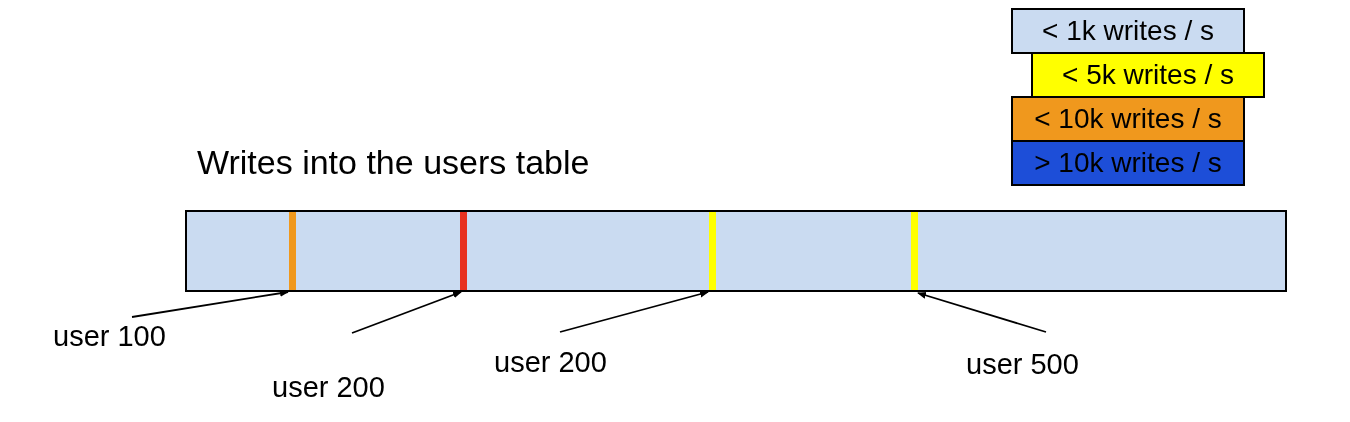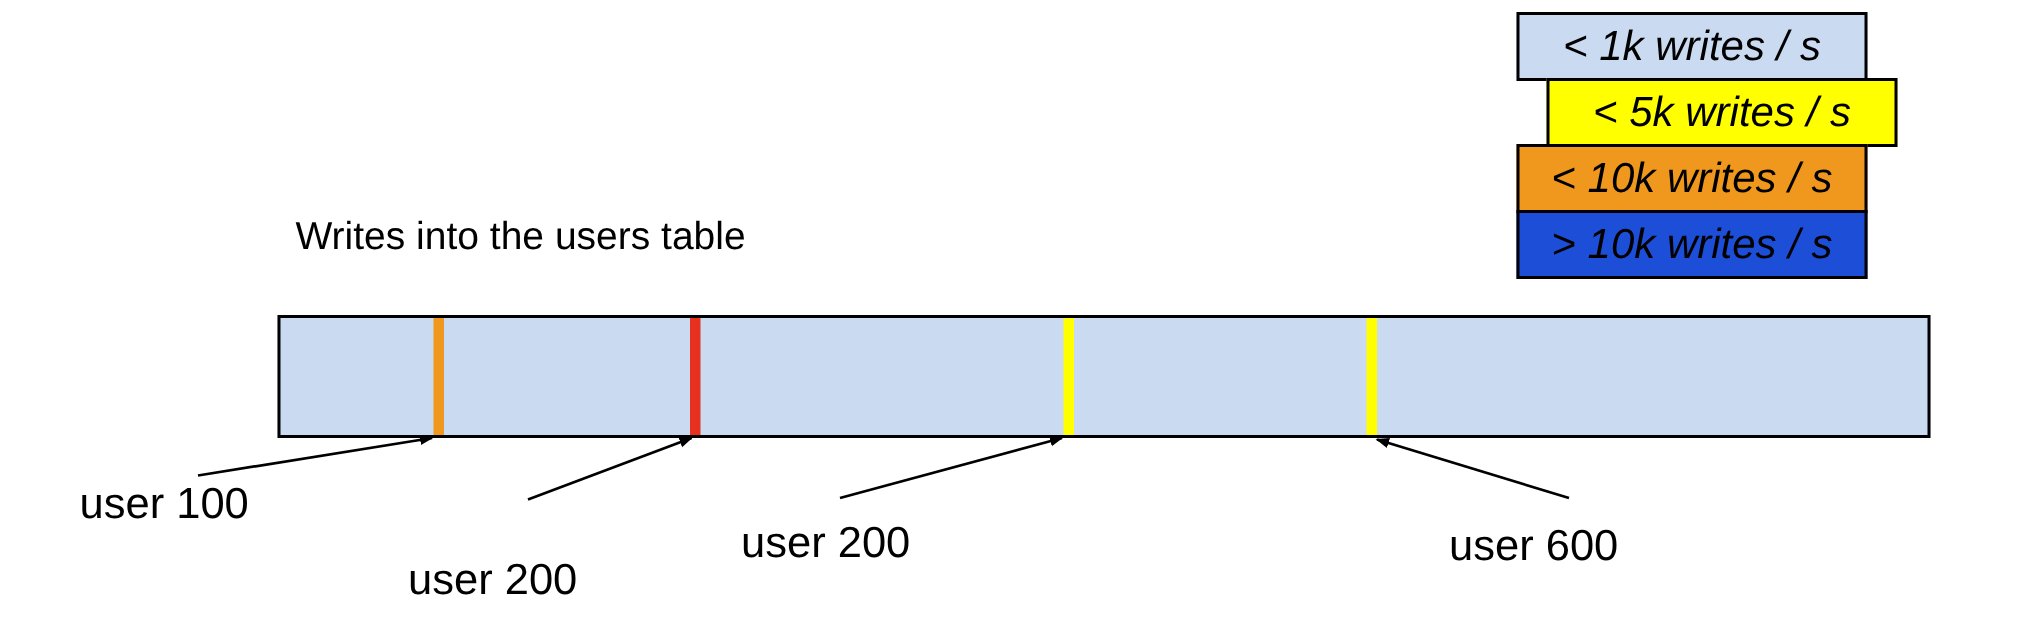--- a/index.html
+++ b/index.html
@@ -13,21 +13,21 @@
     height: 422px;
     background: #ffffff;
     font-family: "Liberation Sans", sans-serif;
     color: #000000;
     overflow: hidden;
   }
   .title {
     position: absolute;
     left: 197px;
     top: 142px;
-    font-size: 26px;
+    font-size: 34px;
     line-height: 1.2;
     white-space: nowrap;
   }
   .bar {
     position: absolute;
     left: 185px;
     top: 210px;
     width: 1102px;
     height: 82px;
     border: 2px solid #000000;
@@ -65,21 +65,20 @@
   .legend-row {
     box-sizing: border-box;
     width: 234px;
     height: 46px;
     border: 2px solid #000000;
     display: flex;
     align-items: center;
     justify-content: center;
     font-size: 28px;
     white-space: nowrap;
-    font-style: italic;
   }
   .legend-row + .legend-row {
     margin-top: -2px;
   }
 </style>
 </head>
 <body>
 
 <div class="canvas">
 
@@ -100,21 +99,21 @@
     </defs>
     <line stroke="#000000" stroke-width="1.8" marker-end="url(#ah)" x1="132" y1="317" x2="288" y2="292"></line>
     <line stroke="#000000" stroke-width="1.8" marker-end="url(#ah)" x1="352" y1="333" x2="461" y2="292"></line>
     <line stroke="#000000" stroke-width="1.8" marker-end="url(#ah)" x1="560" y1="332" x2="708" y2="292"></line>
     <line stroke="#000000" stroke-width="1.8" marker-end="url(#ah)" x1="1046" y1="332" x2="918" y2="293"></line>
   </svg>
 
   <div class="user-label u100">user 100</div>
   <div class="user-label u200">user 200</div>
   <div class="user-label u300">user 200</div>
-  <div class="user-label u400">user 600</div>
+  <div class="user-label u400">user 500</div>
 
   <div class="legend">
     <div class="legend-row" style="background-color: rgb(202, 219, 241);">&lt; 1k writes / s</div>
     <div class="legend-row" style="background-color: rgb(255, 255, 0); margin-left: 20px;">&lt; 5k writes / s</div>
     <div class="legend-row" style="background-color: rgb(240, 152, 29); text-align: right;">&lt; 10k writes / s</div>
     <div class="legend-row" style="background-color: #1d4ed8;">&gt; 10k writes / s</div>
   </div>
 
 </div>
 

